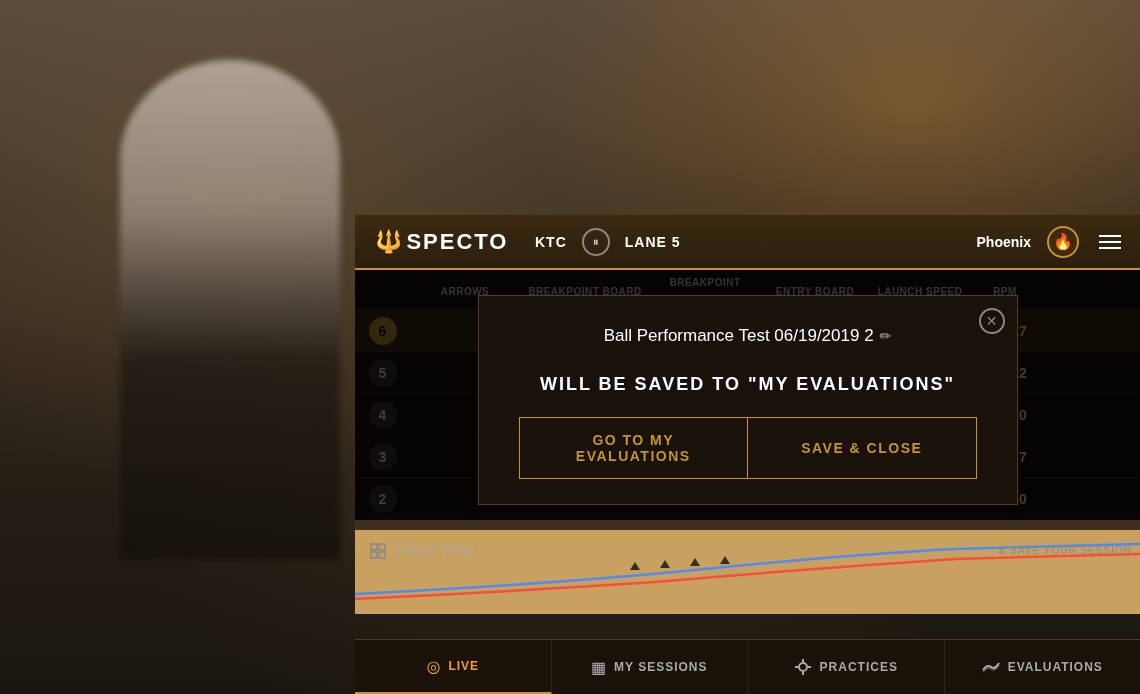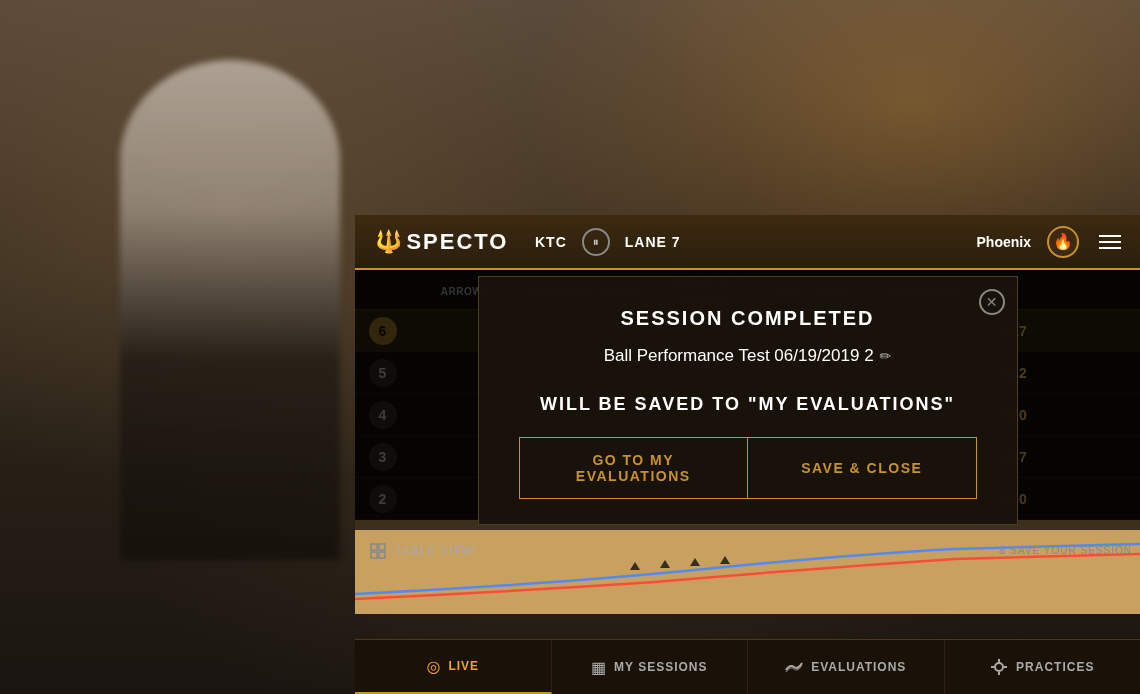--- a/index.html
+++ b/index.html
@@ -473,21 +473,21 @@
 <div class="header-bar">
   <div class="logo-area">
     <span class="logo-icon">🔱</span>
     <span class="logo-text">SPECTO</span>
   </div>
   <div class="header-center">
     <span class="header-ktc">KTC</span>
     <div class="header-pause">
       <span style="font-size:12px;">⏸</span>
     </div>
-    <span class="header-lane">LANE 7</span>
+    <span class="header-lane">LANE 5</span>
   </div>
   <div class="header-right">
     <span class="header-phoenix">Phoenix</span>
     <div class="phoenix-icon">🔥</div>
     <div class="hamburger-icon">
       <span></span>
       <span></span>
       <span></span>
     </div>
   </div>
@@ -604,52 +604,51 @@
   <polygon points="370,42 365,50 375,50" fill="#111" opacity="0.8"></polygon>
 </svg>
 
 <div style="position:absolute; bottom:138px; right:0px; z-index:12; color:#888; font-size:10px; letter-spacing:1px; padding-right:8px; text-transform:uppercase;">&amp; SAVE YOUR SESSION</div>
 
 <div class="modal-overlay">
   <div class="modal-box">
     <button class="modal-close-btn">
       <span>✕</span>
     </button>
-    <div class="modal-title">SESSION COMPLETED</div>
     <div class="modal-session-name">
       <span>Ball Performance Test 06/19/2019 2</span>
       <span class="edit-icon">✏</span>
     </div>
     <div class="modal-subtitle">WILL BE SAVED TO "MY EVALUATIONS"</div>
     <div class="modal-actions">
       <button class="btn-goto">GO TO MY EVALUATIONS</button>
       <button class="btn-save">SAVE &amp; CLOSE</button>
     </div>
   </div>
 </div>
 
 <div class="bottom-nav">
   <div class="nav-item active">
     <span class="nav-icon active">◎</span>
     <span class="nav-label active">LIVE</span>
   </div>
   <div class="nav-item">
     <span class="nav-icon">▦</span>
     <span class="nav-label">MY SESSIONS</span>
-  </div>
-  <div class="nav-item">
-    <svg width="18" height="14" viewBox="0 0 18 14">
-      <path d="M1 10 Q5 4 9 7 Q13 10 17 3" stroke="#aaa" stroke-width="2" fill="none"></path>
-      <path d="M1 12 Q5 6 9 9 Q13 12 17 5" stroke="#aaa" stroke-width="1.5" fill="none" opacity="0.5"></path>
-    </svg>
-    <span class="nav-label">EVALUATIONS</span>
   </div>
   <div class="nav-item">
     <svg width="18" height="18" viewBox="0 0 18 18">
       <circle cx="9" cy="9" r="4" fill="none" stroke="#aaa" stroke-width="2"></circle>
       <line x1="9" y1="1" x2="9" y2="4" stroke="#aaa" stroke-width="2"></line>
       <line x1="9" y1="14" x2="9" y2="17" stroke="#aaa" stroke-width="2"></line>
       <line x1="1" y1="9" x2="4" y2="9" stroke="#aaa" stroke-width="2"></line>
       <line x1="14" y1="9" x2="17" y2="9" stroke="#aaa" stroke-width="2"></line>
     </svg>
     <span class="nav-label">PRACTICES</span>
   </div>
+  <div class="nav-item">
+    <svg width="18" height="14" viewBox="0 0 18 14">
+      <path d="M1 10 Q5 4 9 7 Q13 10 17 3" stroke="#aaa" stroke-width="2" fill="none"></path>
+      <path d="M1 12 Q5 6 9 9 Q13 12 17 5" stroke="#aaa" stroke-width="1.5" fill="none" opacity="0.5"></path>
+    </svg>
+    <span class="nav-label">EVALUATIONS</span>
+  </div>
 </div>
 
 </body></html>

